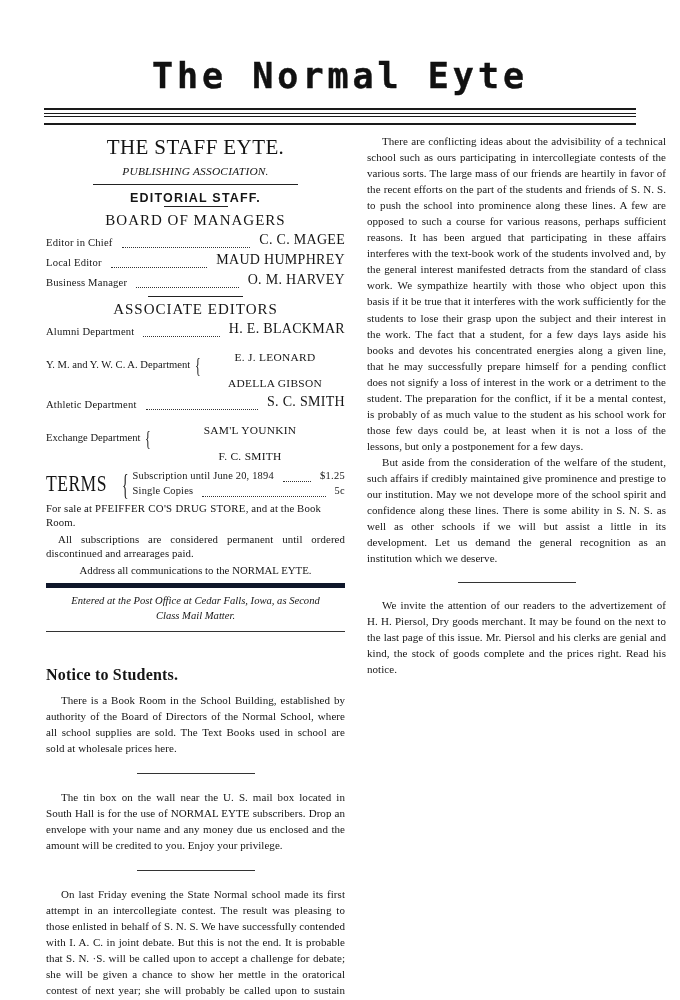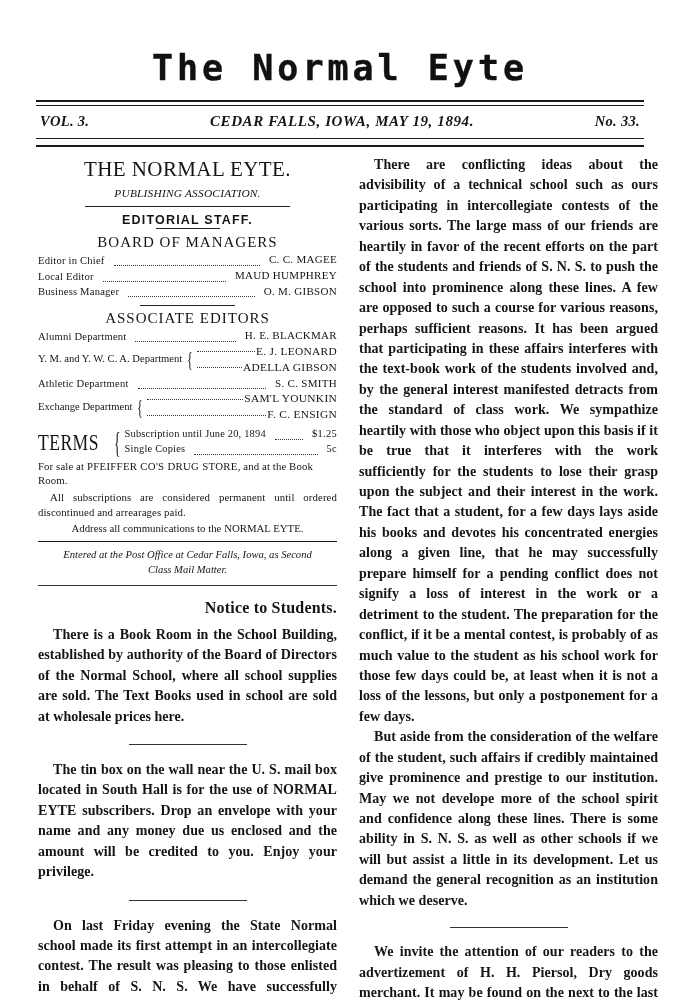--- a/index.html
+++ b/index.html
@@ -12,21 +12,21 @@
     height: 1000px;
     font-family: "Liberation Serif", "DejaVu Serif", serif;
     color: #151515;
     position: relative;
     overflow: hidden;
   }
   .page {
     width: 680px;
     height: 1000px;
     box-sizing: border-box;
-    padding: 8px;
+    padding: 16px;
     position: relative;
   }
 
   
   .masthead {
     text-align: center;
     padding: 40px 0 6px 0;
   }
   .masthead-title {
     font-family: "DejaVu Sans Mono", "Liberation Mono", monospace;
@@ -130,21 +130,21 @@
   .leader-row .role { flex: 0 0 auto; }
   .leader-row .dots {
     flex: 1 1 auto;
     overflow: hidden;
     margin: 0 1px 2px 1px;
     border-bottom: 1.1px dotted #333;
     height: 0.72em;
   }
   .leader-row .who {
     flex: 0 0 auto;
-    font-size: 11px;
+    font-size: 14px;
     letter-spacing: 0.3px;
   }
 
   .brace-row {
     display: flex;
     align-items: center;
     font-size: 10.6px;
     line-height: 1.4;
     white-space: nowrap;
   }
@@ -157,21 +157,22 @@
     transform: scaleX(0.6);
   }
   .brace-row .pair {
     flex: 1 1 auto;
     display: flex;
     flex-direction: column;
     overflow: hidden;
   }
   .pair .sub {
     display: flex;
-    align-items: flex-start;
+    align-items: center;
+    flex-direction: column;
   }
   .pair .sub .dots {
     flex: 1 1 auto;
     overflow: hidden;
     margin: 0 1px 2px 0;
     border-bottom: 1.1px dotted #333;
     height: 0.72em;
   }
   .pair .sub .who {
     flex: 0 0 auto;
@@ -223,45 +224,44 @@
   }
   .center-small {
     text-align: center;
     font-size: 10.8px;
     margin-top: 3px;
   }
 
   .entered-box {
     margin-top: 7px;
     padding: 6px 4px 7px 4px;
-    border-top: 1px solid #0f172a;
+    border-top: 5px solid #0f172a;
     border-bottom: 1px solid #333;
     text-align: center;
     font-style: italic;
     font-size: 10.6px;
     line-height: 1.4;
   }
 
   
   .section-title {
-    text-align: right;
+    text-align: left;
     font-weight: 700;
     font-size: 16px;
-    margin: 13px 0 8px 0;
+    margin: 34px 0 8px 0;
     letter-spacing: 0.2px;
   }
   p.body {
     margin: 0 0 0 0;
-    font-size: 14px;
+    font-size: 11px;
     line-height: 1.46;
     text-align: justify;
     text-indent: 15px;
     hyphens: auto;
     letter-spacing: 0.05px;
-    font-weight: bold;
   }
   p.body + p.body { margin-top: 0; }
   .sc {
     font-variant: small-caps;
   }
   .divider {
     width: 118px;
     margin: 17px auto 15px auto;
     border-top: 1.5px solid #333;
   }
@@ -276,34 +276,29 @@
 
 <div class="page">
 
   <div class="masthead">
     <div class="masthead-title">The Normal Eyte</div>
   </div>
 
   <div class="rule-thick"></div>
   <div class="rule-thin"></div>
 
-  <div class="volbar">
-    <div>VOL. 3.</div>
-    <div class="center">CEDAR FALLS, IOWA, MAY 19, 1894.</div>
-    <div>No. 33.</div>
-  </div>
 
   <div class="rule-thin"></div>
   <div class="rule-thick"></div>
 
   <div class="columns">
 
     <div class="col">
 
-      <div class="paper-name">THE NORMAL EYTE.</div>
+      <div class="paper-name">THE STAFF EYTE.</div>
       <div class="pub-line">PUBLISHING ASSOCIATION.</div>
 
       <div class="short-rule"></div>
 
       <div class="staff-head">EDITORIAL STAFF.</div>
       <div class="staff-head-underline"></div>
 
       <div class="subhead">BOARD OF MANAGERS</div>
 
       <div>
@@ -313,21 +308,21 @@
           <span class="who">C. C. MAGEE</span>
         </div>
         <div class="leader-row">
           <span class="role">Local Editor</span>
           <span class="dots"></span>
           <span class="who">MAUD HUMPHREY</span>
         </div>
         <div class="leader-row">
           <span class="role">Business Manager</span>
           <span class="dots"></span>
-          <span class="who">O. M. GIBSON</span>
+          <span class="who">O. M. HARVEY</span>
         </div>
       </div>
 
       <div class="short-rule" style="width:95px;margin-top:6px;margin-bottom:4px;"></div>
 
       <div class="subhead">ASSOCIATE EDITORS</div>
 
       <div>
         <div class="leader-row">
           <span class="role">Alumni Department</span>
@@ -359,21 +354,21 @@
         <div class="brace-row">
           <span class="role">Exchange Department</span>
           <span class="brace">{</span>
           <span class="pair">
             <span class="sub">
               <span class="dots"></span>
               <span class="who">SAM'L YOUNKIN</span>
             </span>
             <span class="sub">
               <span class="dots"></span>
-              <span class="who">F. C. ENSIGN</span>
+              <span class="who">F. C. SMITH</span>
             </span>
           </span>
         </div>
       </div>
 
       <div class="terms-block">
         <span class="terms-label">TERMS</span>
         <span class="terms-brace">{</span>
         <span class="terms-rows">
           <span class="leader-row">

